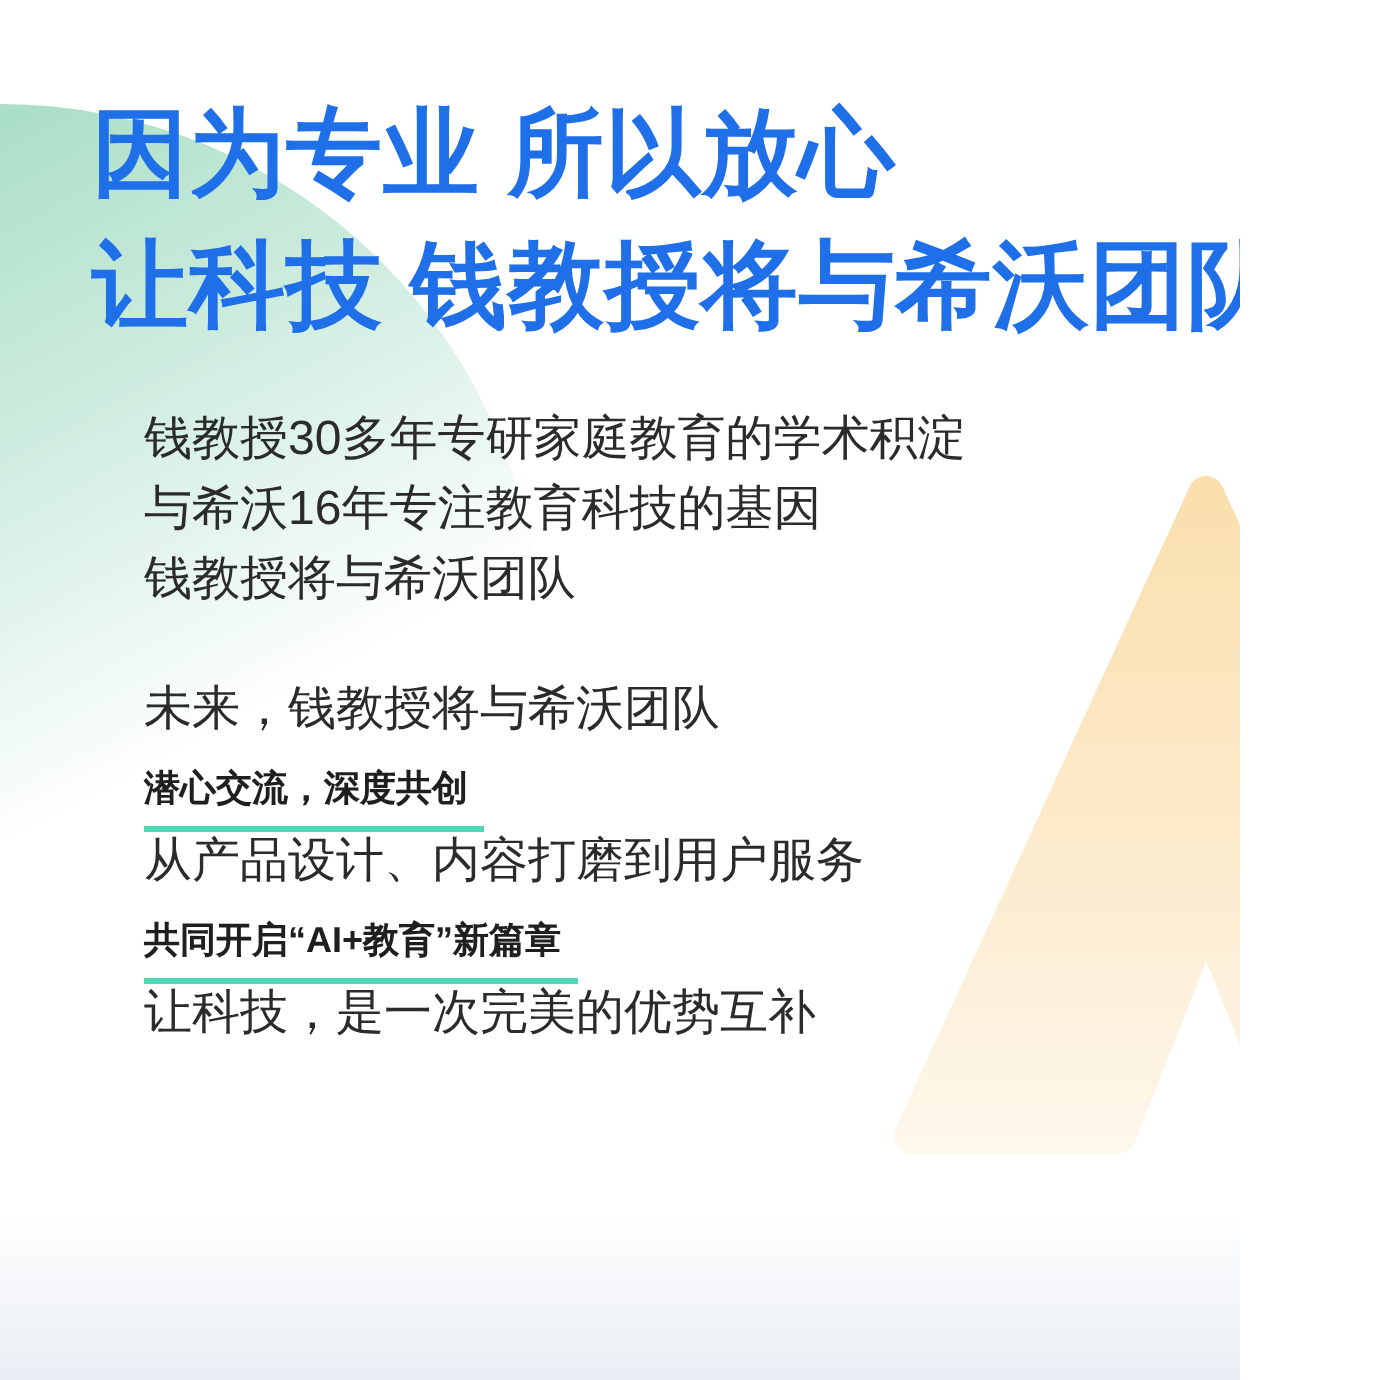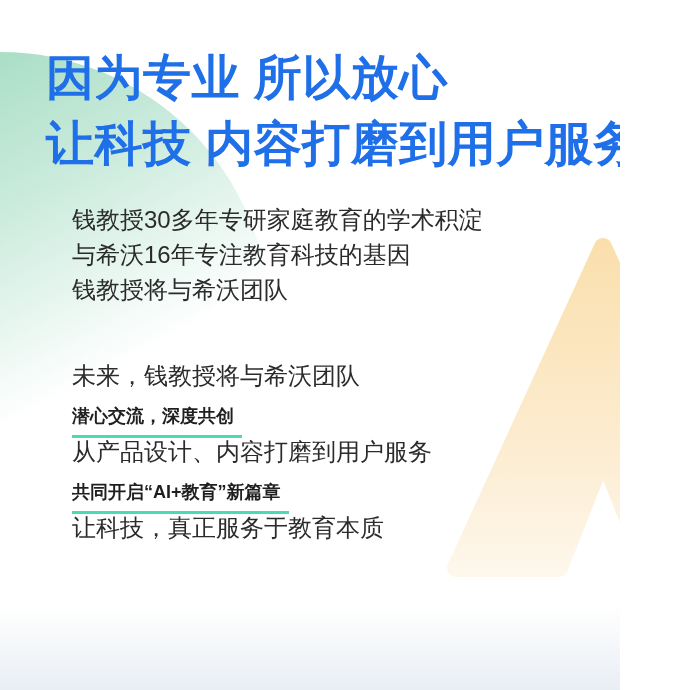--- a/index.html
+++ b/index.html
@@ -68,21 +68,21 @@
     left: 52px;
     z-index: 2;
     color: #2b2b2b;
     font-size: 24px;
     white-space: nowrap;
     margin-left: 20px;
   }
   .para-intro  { top: 202px; }
   .para-intro .line { height: 35px; line-height: 35px; }
 
-  .para-future { top: 357px; }
+  .para-future { top: 336px; }
   .para-belief { top: 570px; }
   .para-future .line,
   .para-belief .line { height: 38px; line-height: 38px; }
 
   .em-underline {
     display: inline-block;
     font-size: 18px;
     font-weight: 700;
     color: #1f1f1f;
     line-height: 30px;
@@ -105,35 +105,35 @@
         <stop offset="1" stop-color="#FEF8EE"></stop>
       </linearGradient>
     </defs>
     <path d="M456,568 L603,247 L750,568 L648,568 L603,456 L559,568 Z" fill="url(#mountainGrad)" stroke="url(#mountainGrad)" stroke-width="18" stroke-linejoin="round"></path>
   </svg>
 
   <div class="bottom-wash"></div>
 
   <h1 class="headline">
     <div>因为专业 所以放心</div>
-    <div>让科技 内容打磨到用户服务</div>
+    <div>让科技 钱教授将与希沃团队</div>
   </h1>
 
   <div class="para para-intro">
     <div class="line">钱教授30多年专研家庭教育的学术积淀</div>
     <div class="line">与希沃16年专注教育科技的基因</div>
     <div class="line">钱教授将与希沃团队</div>
   </div>
 
   <div class="para para-future">
     <div class="line">未来，钱教授将与希沃团队</div>
     <div class="line">
       <span class="em-underline">潜心交流，深度共创</span>
     </div>
     <div class="line">从产品设计、内容打磨到用户服务</div>
     <div class="line">
       <span class="em-underline">共同开启“AI+教育”新篇章</span>
     </div>
-    <div class="line">让科技，真正服务于教育本质</div>
+    <div class="line">让科技，是一次完美的优势互补</div>
   </div>
 
 
 </div>
 
 </body></html>

